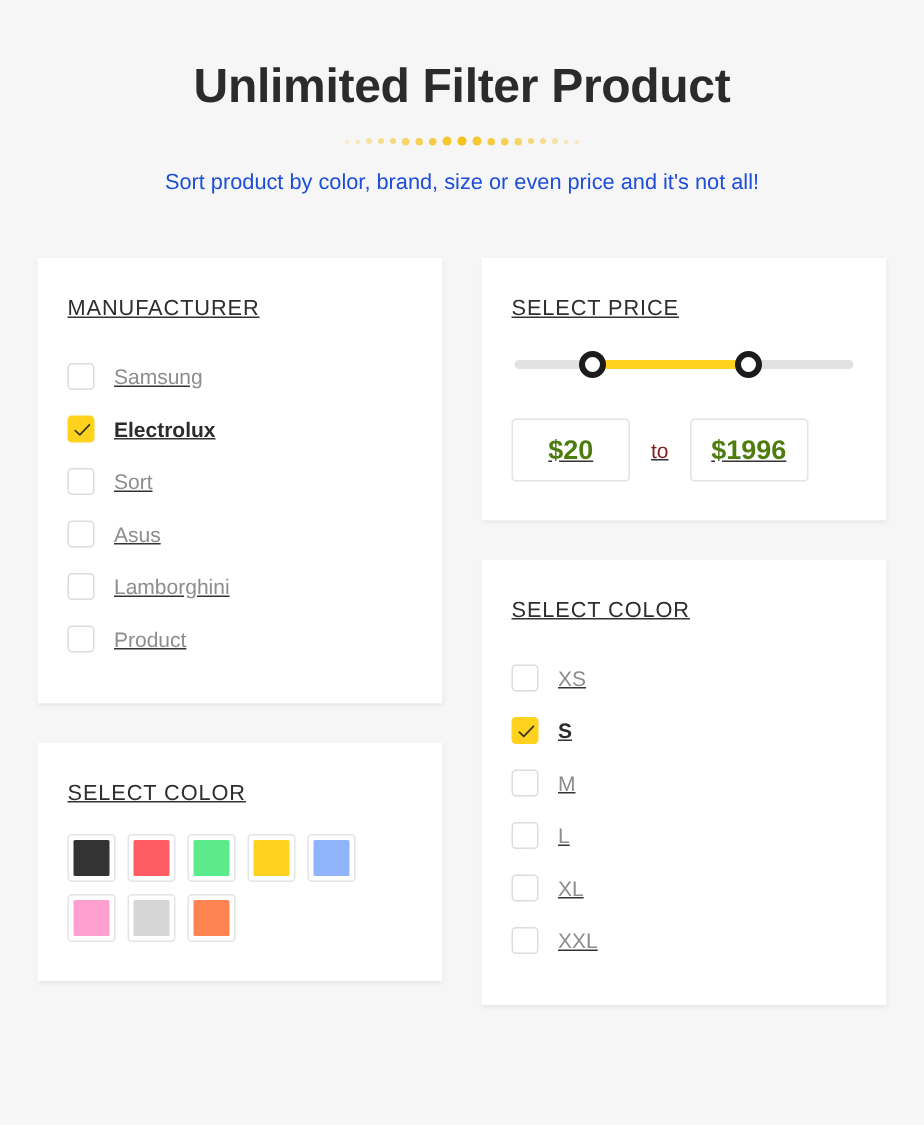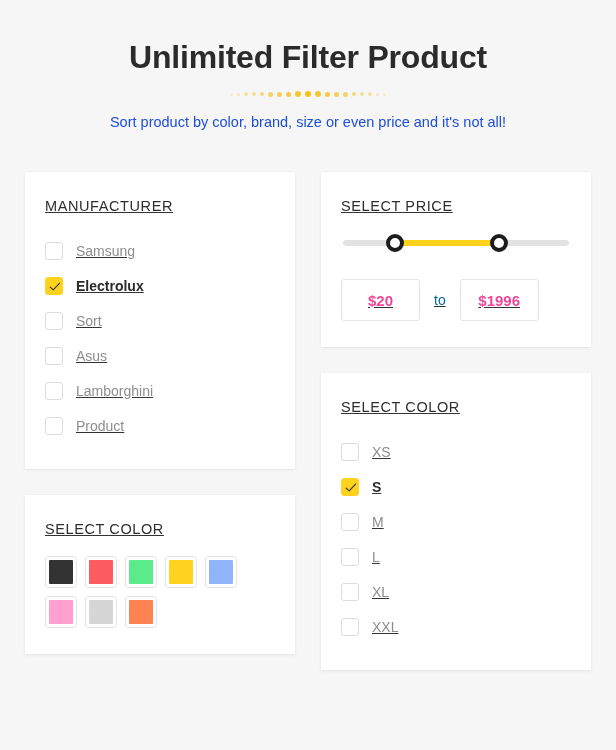--- a/index.html
+++ b/index.html
@@ -177,28 +177,28 @@
 
   .price-input {
     width: 79px;
     height: 42px;
     border: 1px solid #e4e4e4;
     border-radius: 3px;
     background: #fff;
     display: flex;
     align-items: center;
     justify-content: center;
-    font-size: 15px;
+    font-size: 18px;
     font-weight: 700;
-    color: #ec4899;
+    color: #4d7c0f;
   }
 
   .to-label {
     font-size: 14px;
-    color: #0369a1;
+    color: #7f1d1d;
   }
 
   
   .swatch-grid {
     display: flex;
     flex-wrap: wrap;
     gap: 8px;
     width: 200px;
   }
 

